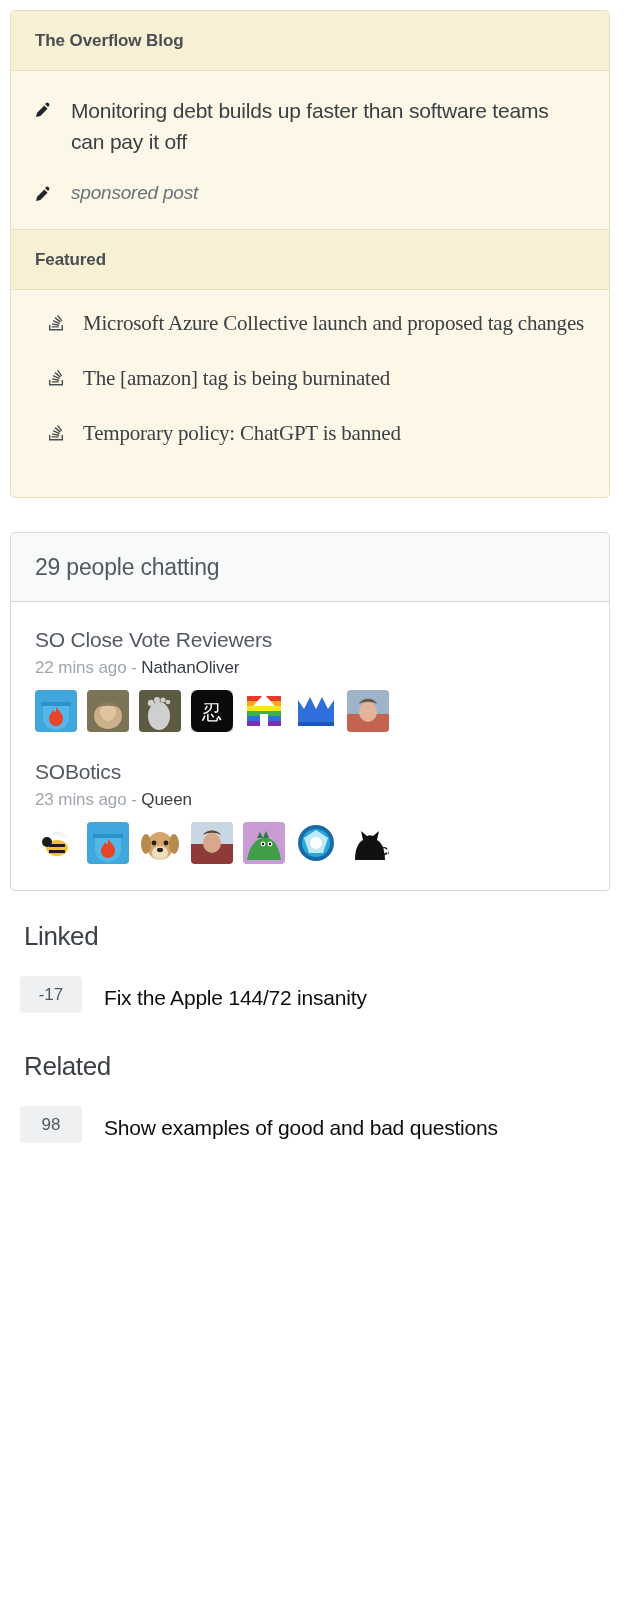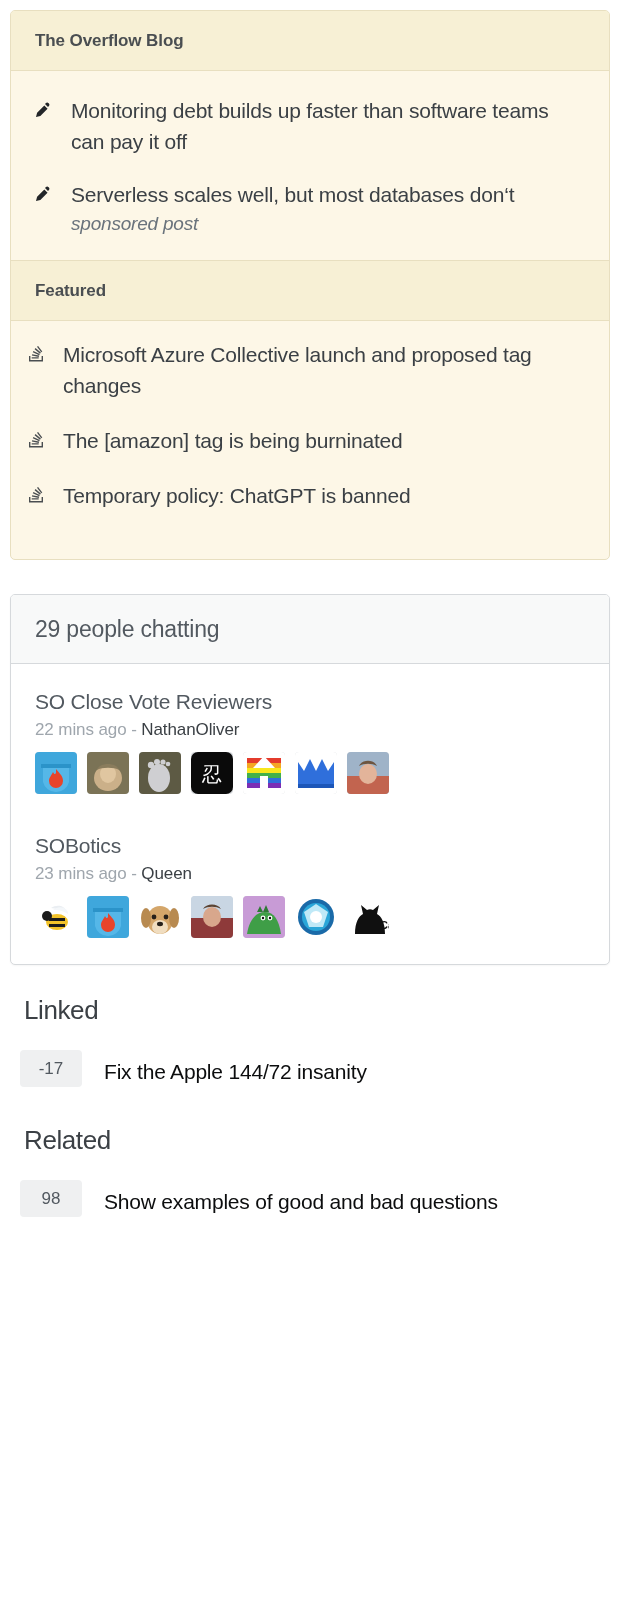--- a/index.html
+++ b/index.html
@@ -55,21 +55,21 @@
     color: #3b4045;
     letter-spacing: -0.2px;
   }
   .m-sub {
     display: block;
     font-size: 19px;
     line-height: 28px;
     font-style: italic;
     color: #6a737c;
   }
-  .featured-body { padding: 18px 24px 24px 16px; }
+  .featured-body { padding: 18px 24px 24px 36px; font-family: Liberation Serif, serif; }
   .featured-body .m-item { margin-bottom: 24px; }
   .featured-body .m-icon { padding-top: 6px; }
 
   
   .chat-module {
     margin-top: 34px;
     border: 1px solid #d6d9dc;
     border-radius: 5px;
     background: #ffffff;
     box-shadow: 0 1px 2px rgba(0,0,0,0.04);
@@ -79,21 +79,21 @@
     background: #f8f9f9;
     border-bottom: 1px solid #d6d9dc;
     padding: 21px 24px 20px 24px;
   }
   .chat-header-title {
     font-size: 23px;
     color: #525960;
     letter-spacing: -0.2px;
   }
   .chat-body { padding: 26px 24px 26px 24px; }
-  .chat-room { margin-bottom: 40px; }
+  .chat-room { margin-bottom: 28px; }
   .chat-room:last-child { margin-bottom: 0; }
   .chat-room-name {
     font-size: 21px;
     color: #525960;
     letter-spacing: -0.2px;
     margin-bottom: 6px;
   }
   .chat-meta {
     font-size: 17px;
     color: #9fa6ad;
@@ -169,21 +169,20 @@
         <span class="m-text">Monitoring debt builds up faster than software teams can pay it off</span>
       </div>
 
       <div class="m-item">
         <span class="m-icon">
           <svg viewBox="0 0 18 18" width="18" height="18" aria-hidden="true">
             <path fill="#232629" d="M13.68 1.32a2.1 2.1 0 0 0-2.97 0l-.7.7 2.97 2.97.7-.7a2.1 2.1 0 0 0 0-2.97zM9.3 3.43 2.1 10.63 1 14.98l4.35-1.1 7.2-7.2-3.25-3.25z"></path>
           </svg>
         </span>
         <span class="m-text">
-          <span>Serverless scales well, but most databases don‘t</span>
           <span class="m-sub">sponsored post</span>
         </span>
       </div>
 
     </div>
 
     <div class="module-header" style="border-top:1px solid #e8dfc0;">
       <div class="module-header-title">Featured</div>
     </div>
 

